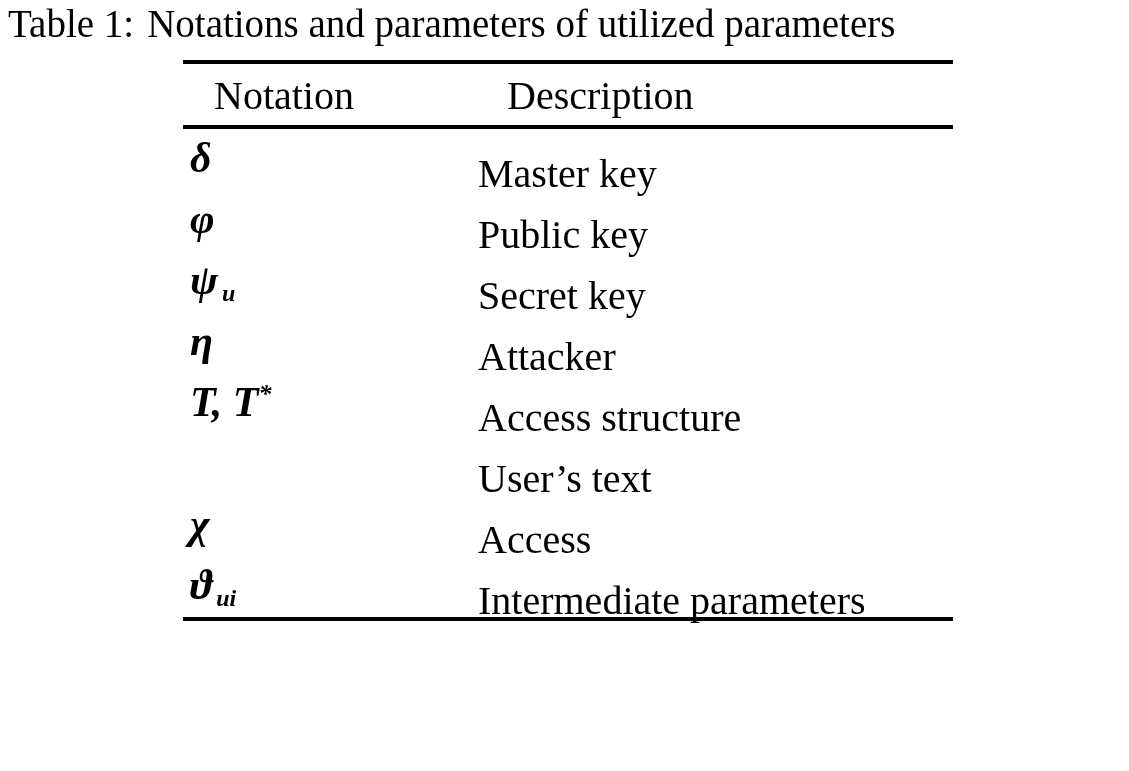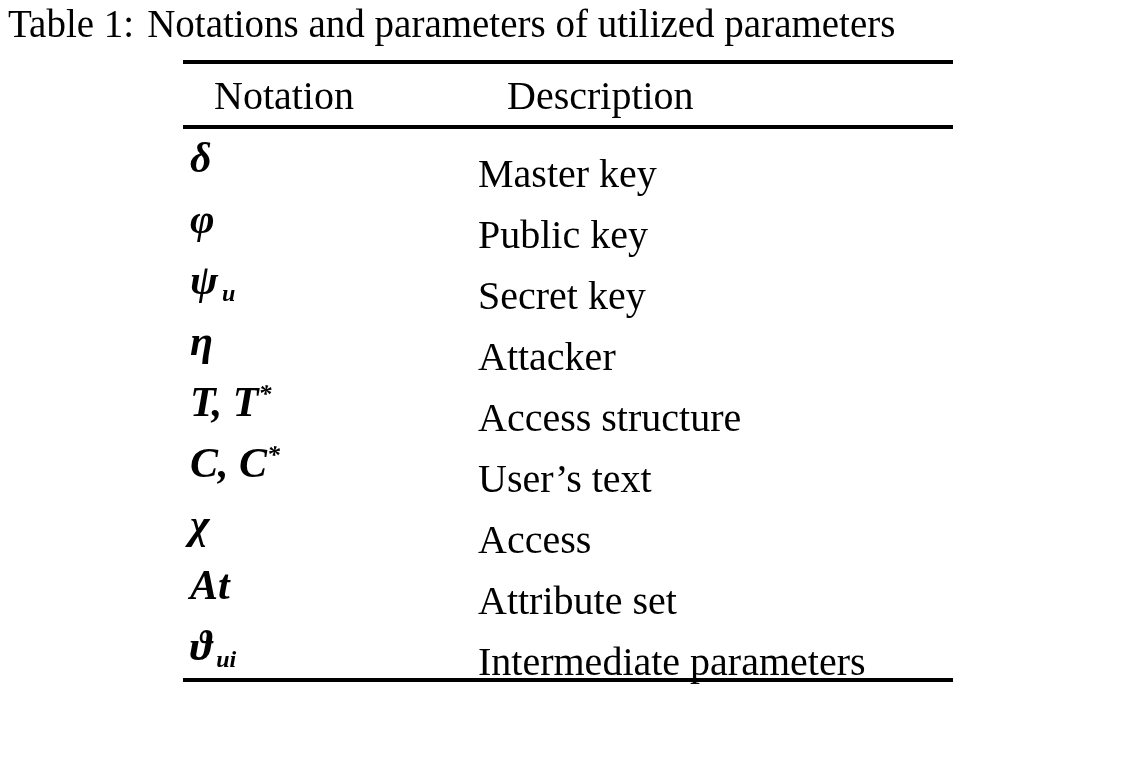--- a/index.html
+++ b/index.html
@@ -150,30 +150,25 @@
       </div>
       <div class="row">
         <div class="cell notation"><span class="sym">η</span></div>
         <div class="cell desc">Attacker</div>
       </div>
       <div class="row">
         <div class="cell notation"><span class="sym">T, T</span><sup>*</sup></div>
         <div class="cell desc">Access structure</div>
       </div>
       <div class="row">
-        <div class="cell notation"><span class="sym">C, C</span><sup>*</sup></div>
         <div class="cell desc">User’s text</div>
       </div>
       <div class="row">
         <div class="cell notation"><span class="sym">χ</span></div>
         <div class="cell desc">Access</div>
-      </div>
-      <div class="row">
-        <div class="cell notation"><span class="sym">At</span></div>
-        <div class="cell desc">Attribute set</div>
       </div>
       <div class="row">
         <div class="cell notation"><span class="sym">ϑ</span><sub>ui</sub></div>
         <div class="cell desc">Intermediate parameters</div>
       </div>
     </div>
 
   <div class="rule rule-bottom"></div>
 </div>
 

